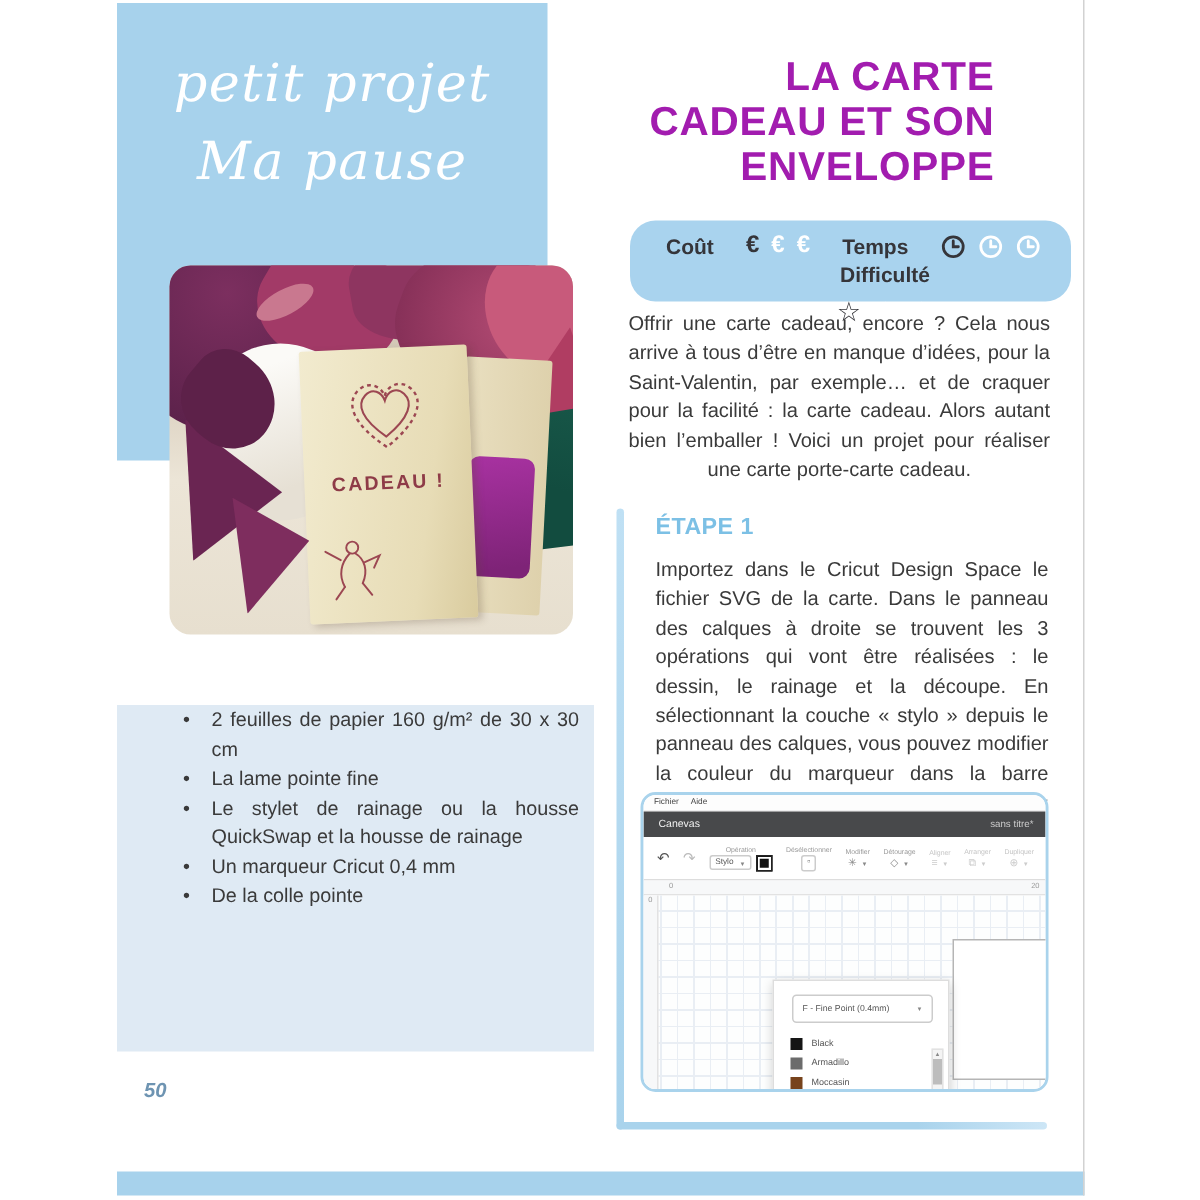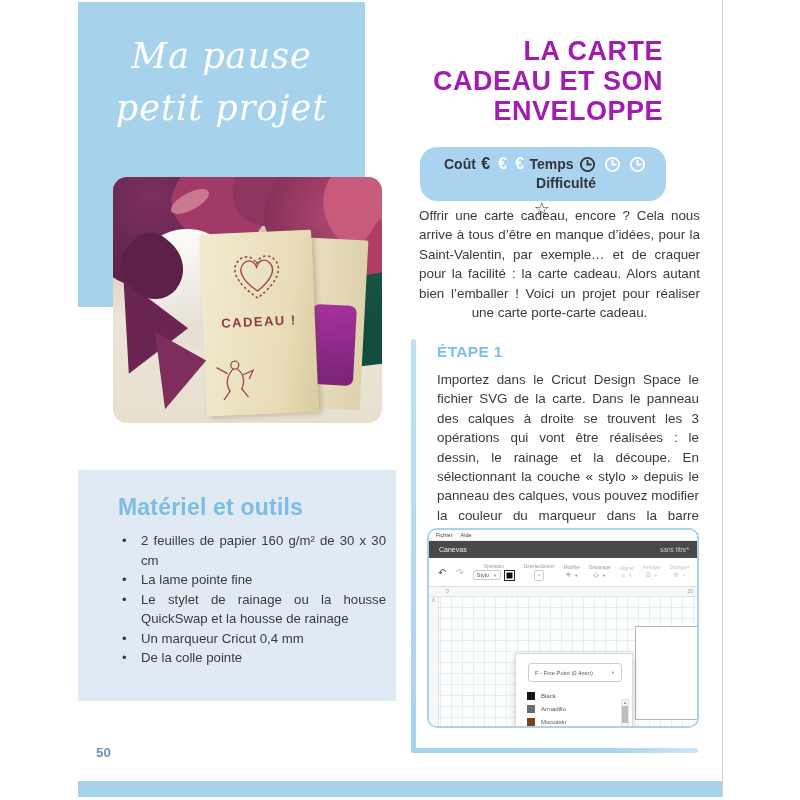--- a/index.html
+++ b/index.html
@@ -2,21 +2,21 @@
 <html><head>
 <meta charset="utf-8">
 <style>
   html,body{margin:0;padding:0;}
   body{width:800px;height:800px;background:#ffffff;font-family:"Liberation Sans",sans-serif;position:relative;overflow:hidden;}
   #page{position:absolute;inset:0;}
 
   
   .page-edge{position:absolute;left:722px;top:0;width:1px;height:797px;background:#d2d2d2;}
   .bottom-bar{position:absolute;left:78px;top:781px;width:645px;height:16px;background:#a7d2ec;}
-  .page-number{position:absolute;left:96px;top:745px;font-size:13.5px;font-weight:600;color:#6e94b2;}
+  .page-number{position:absolute;left:96px;top:719px;font-size:13.5px;font-weight:600;color:#6e94b2;font-style:italic;}
 
   
   .blue-panel{position:absolute;left:78px;top:2px;width:287px;height:305px;background:#a7d2ec;}
   .script-title{position:absolute;left:78px;top:30px;width:287px;text-align:center;color:#ffffff;
     font-family:"DejaVu Serif",serif;font-style:italic;font-size:35px;line-height:52px;letter-spacing:1px;}
   .photo{position:absolute;left:113px;top:177px;width:269px;height:246px;border-radius:14px;overflow:hidden;
     background:linear-gradient(180deg,#c9bdab 0%,#d8cdbc 30%,#ece5d7 58%,#e7dfcf 100%);}
   .leaf{position:absolute;}
   .pot{position:absolute;left:18px;top:52px;width:112px;height:118px;border-radius:50%;
     background:linear-gradient(160deg,#fbfaf7 20%,#e6e0d4 75%);}
@@ -37,21 +37,21 @@
   .materials-panel{position:absolute;left:78px;top:470px;width:318px;height:231px;background:#dfeaf4;}
   .materials-heading{margin:24px 0 10px 40px;font-size:23px;font-weight:800;color:#7fbce2;letter-spacing:.2px;}
   .materials-list{margin:0;padding:0 10px 0 40px;list-style:none;}
   .materials-list li{position:relative;padding-left:23px;font-size:13.2px;line-height:19.5px;color:#3a3a3a;
     text-align:justify;}
   .materials-list li::before{content:"•";position:absolute;left:4px;top:0;color:#3a3a3a;}
 
   
   .main-title{position:absolute;left:400px;top:36px;width:263px;text-align:right;color:#a21caf;
     font-size:27px;line-height:30px;font-weight:800;letter-spacing:.5px;}
-  .info-box{position:absolute;left:420px;top:147px;width:246px;height:54px;background:#a9d3ee;border-radius:17px;
+  .info-box{position:absolute;left:420px;top:147px;width:294px;height:54px;background:#a9d3ee;border-radius:17px;
     color:#35353a;}
   .info-row1{display:flex;align-items:center;justify-content:space-between;padding:8px 20px 0 24px;}
   .info-row2{display:flex;align-items:center;gap:9px;padding:2px 0 0 46px;flex-direction:column;}
   .info-label{font-size:14px;font-weight:700;color:#35353a;}
   .rt-group{display:flex;align-items:center;gap:8px;}
   .euro{font-size:16px;font-weight:700;color:#fff;}
   .euro.lit{color:#35353a;}
   .clock{color:#fff;display:inline-flex;}
   .clock.lit{color:#35353a;}
   .star{font-family:"DejaVu Sans",sans-serif;font-size:18px;color:#fff;line-height:1;}
@@ -110,22 +110,22 @@
   .scroll-thumb{position:absolute;left:0;top:6px;width:100%;height:17px;background:#bdbdbd;}
   .scroll-arrow{position:absolute;left:0;width:100%;font-size:4px;color:#888;text-align:center;line-height:5px;}
 </style>
 </head>
 <body>
 
 <div id="page">
 
   <div class="blue-panel"></div>
   <div class="script-title">
+    <div>petit projet</div>
     <div>Ma pause</div>
-    <div>petit projet</div>
   </div>
 
   <div class="photo">
     <div class="leaf" style="left:-30px;top:-40px;width:160px;height:155px;border-radius:45%;transform:rotate(15deg);background:radial-gradient(circle at 40% 40%,#7c2f5f,#4e1c42);"></div>
     <div class="leaf" style="left:60px;top:-15px;width:95px;height:82px;border-radius:50% 20% 50% 40%;transform:rotate(30deg);background:#a23a67;"></div>
     <div class="leaf" style="left:56px;top:16px;width:42px;height:17px;border-radius:50%;transform:rotate(-28deg);background:#c9788f;"></div>
     <div class="cushion"></div>
     <div class="leaf" style="left:120px;top:-25px;width:125px;height:72px;border-radius:40%;transform:rotate(-10deg);background:#8e3560;"></div>
     <div class="leaf" style="left:150px;top:-5px;width:135px;height:100px;border-radius:45%;transform:rotate(20deg);background:radial-gradient(circle at 55% 40%,#b14a72,#7c2a52);"></div>
     <div class="leaf" style="left:212px;top:-12px;width:70px;height:88px;border-radius:50%;transform:rotate(-25deg);background:#c85a7b;"></div>
@@ -150,21 +150,20 @@
           <path d="M24 16 C30 20 32 28 28 36"></path>
           <path d="M14 20 L4 14"></path>
           <path d="M30 22 L40 18 L36 26"></path>
           <path d="M16 38 L10 46 M28 36 L34 44"></path>
         </g>
       </svg>
     </div>
   </div>
 
   <div class="materials-panel">
-    <div class="materials-heading">Matériel et outils</div>
     <ul class="materials-list">
 
     <li>2 feuilles de papier 160 g/m² de 30 x 30 cm</li>
         <li>La lame pointe fine</li>
         <li>Le stylet de rainage ou la housse QuickSwap et la housse de rainage</li>
         <li>Un marqueur Cricut 0,4 mm</li>
         <li>De la colle pointe</li>
       </ul>
   </div>
 

